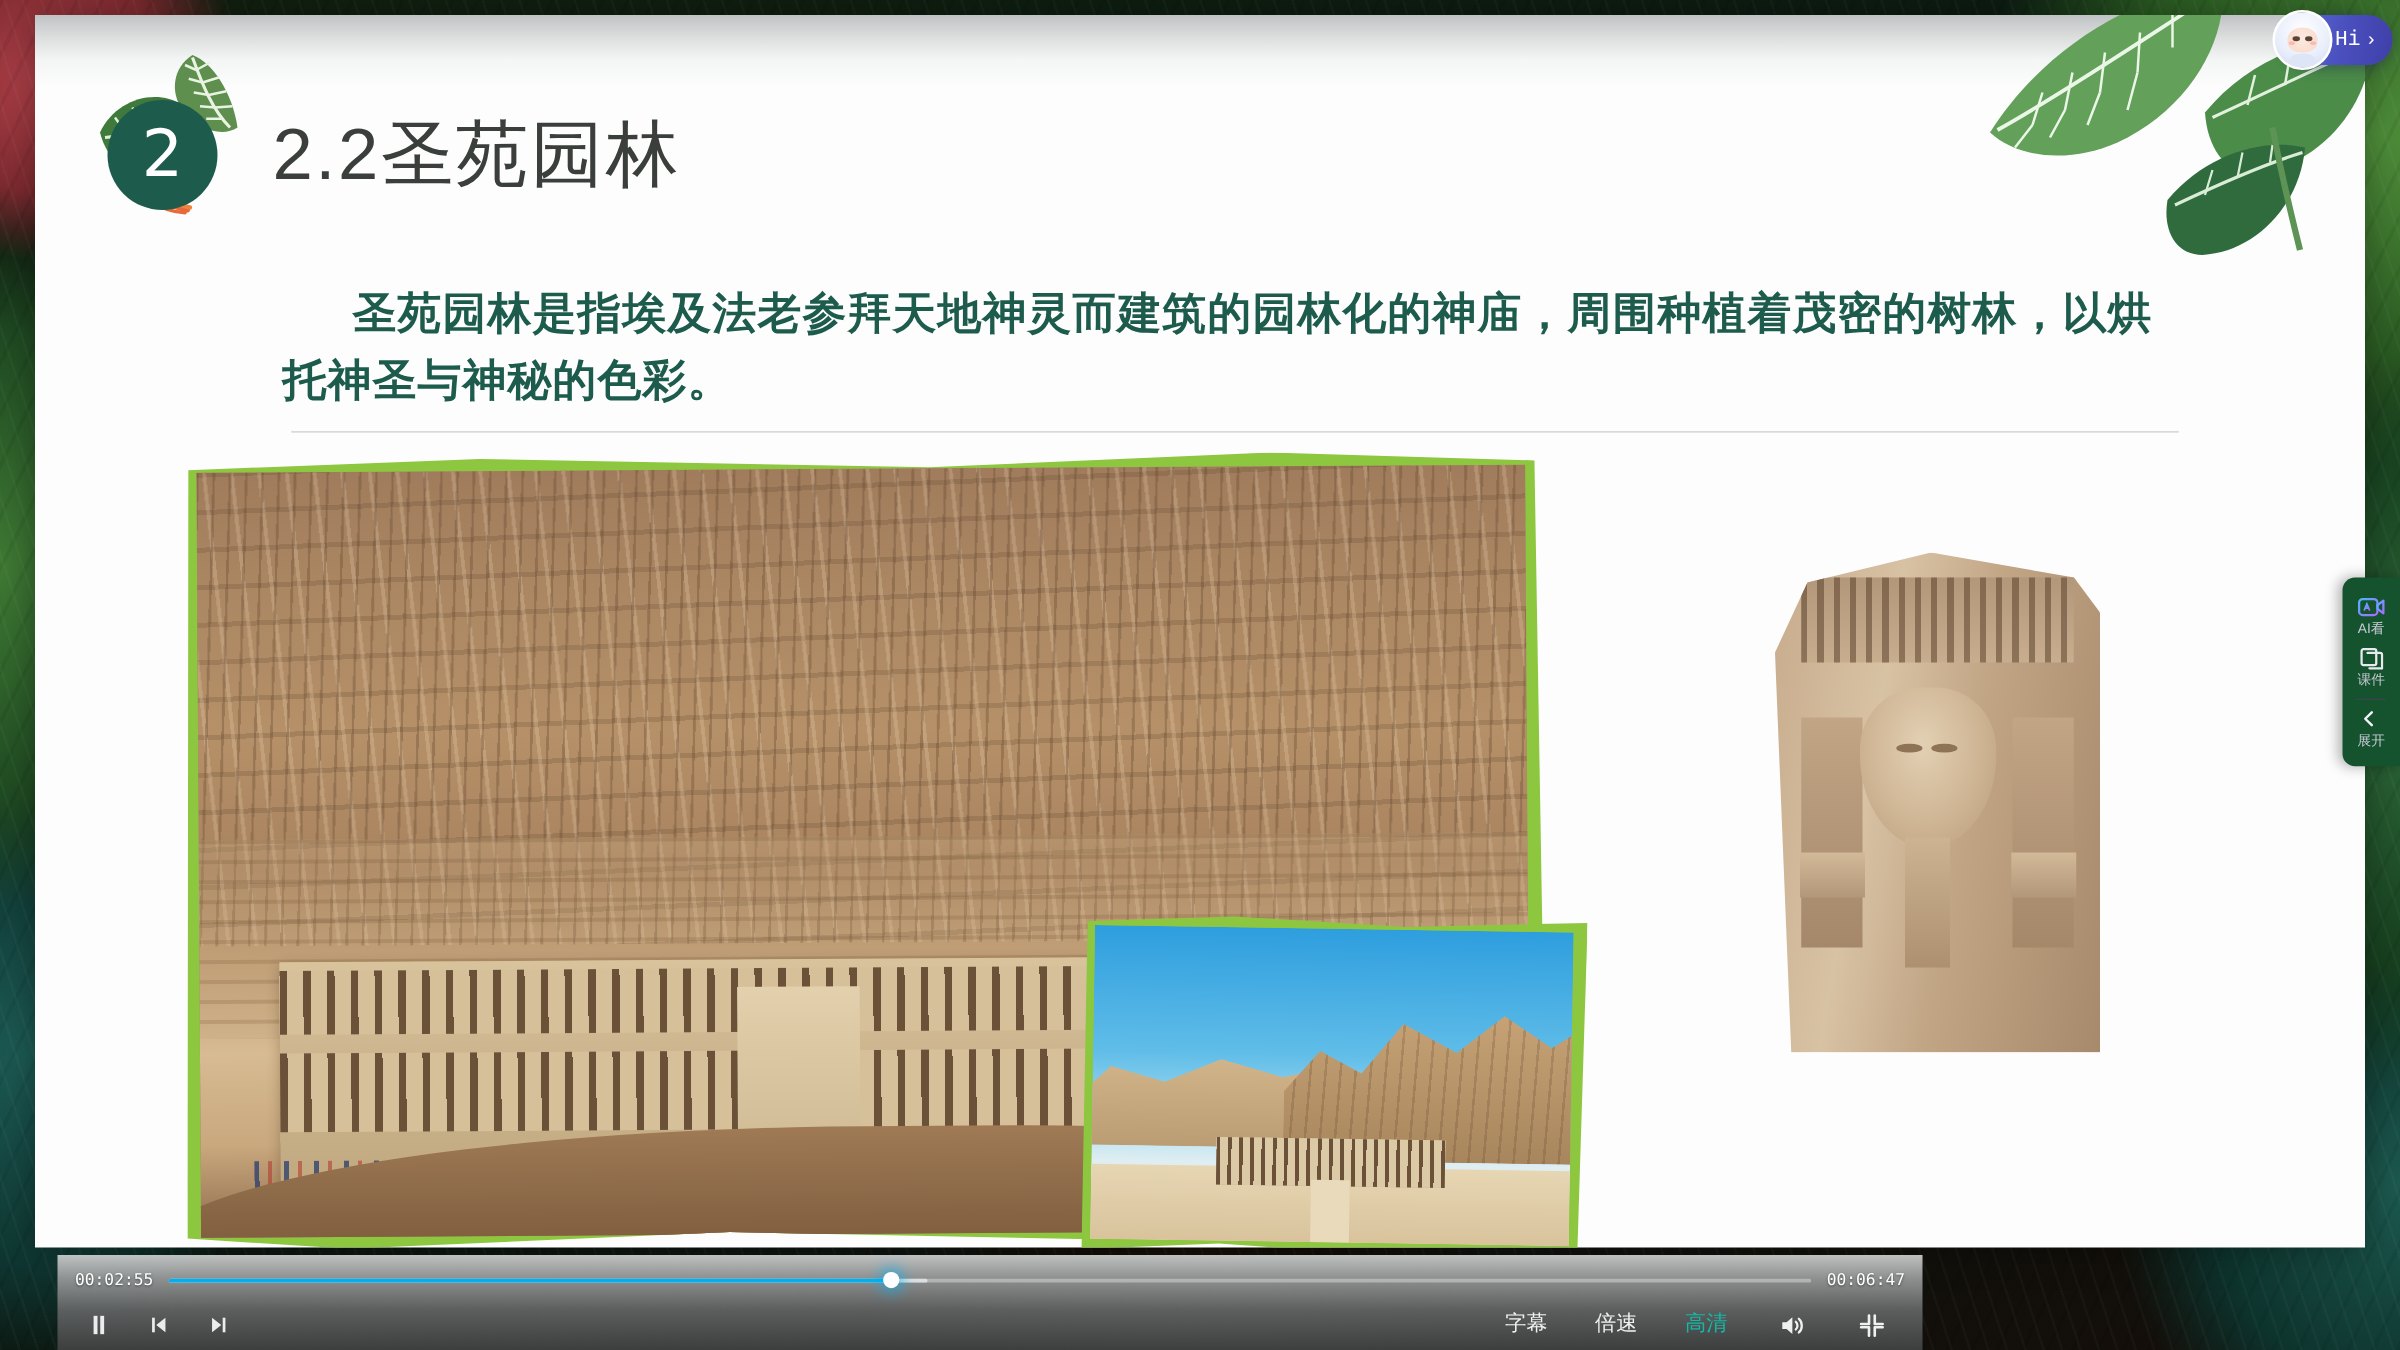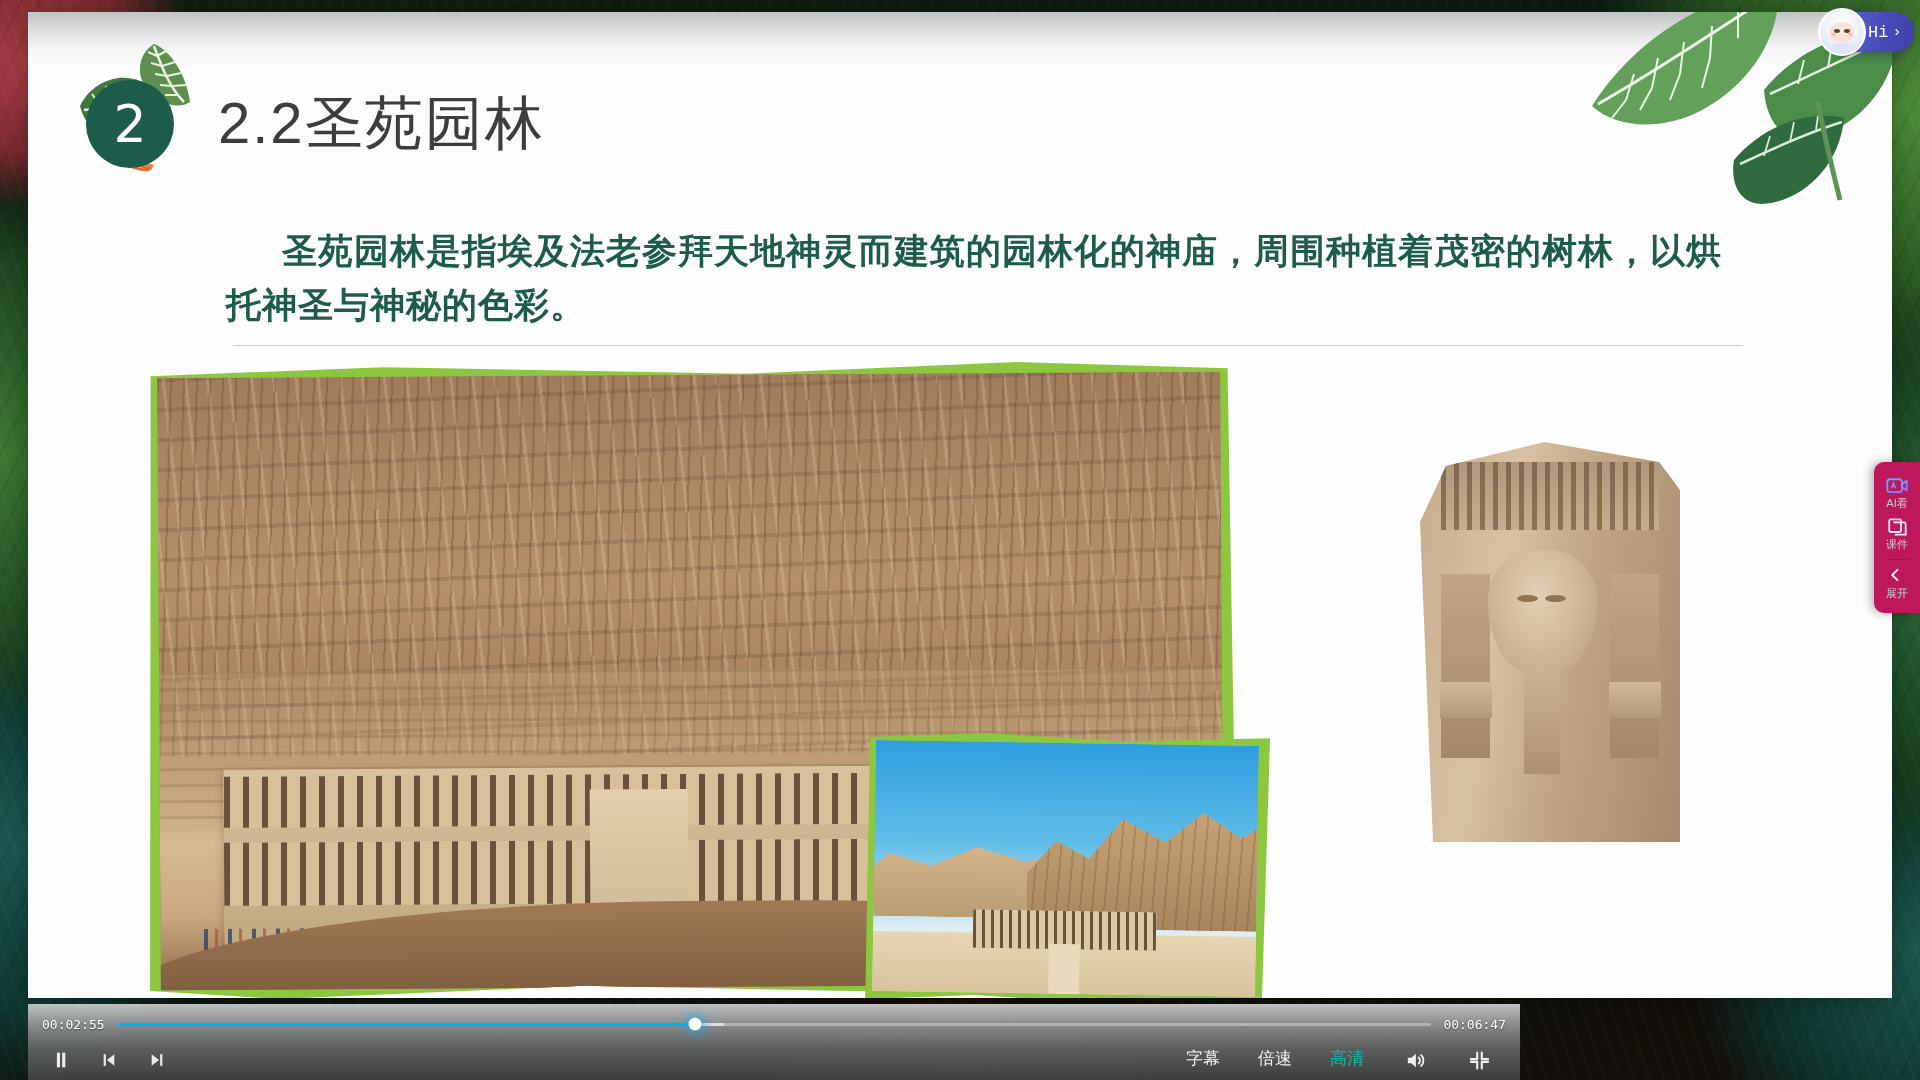--- a/index.html
+++ b/index.html
@@ -224,33 +224,33 @@
   .mascot-eye.l{ left:32%; } .mascot-eye.r{ left:55%; }
   .mascot-cheek{ position:absolute; width:12%; height:7%; background:#f9b4ab; border-radius:50%; top:53%; opacity:.85; }
   .mascot-cheek.l{ left:25%; } .mascot-cheek.r{ left:63%; }
   .mascot-body{ position:absolute; left:28%; bottom:0; width:44%; height:26%; background:#dde5f7; border-radius:40% 40% 0 0; }
   .greet-text { color:#fff; font-size:17px; }
   .greet-chev { color:#fff; font-size:15px; line-height:1; }
 
   
   .side-tools {
     position:absolute; right:0; top:462px; width:46px;
-    background:#be185d; border-radius:10px 0 0 10px;
+    background:#14532d; border-radius:10px 0 0 10px;
     padding:10px 0 9px; z-index:28;
     box-shadow:-3px 0 10px rgba(0,0,0,.3);
     display:flex; flex-direction:column; align-items:center;
   }
   .tool { display:flex; flex-direction:column; align-items:center; gap:2px; padding:4px 0 5px; width:100%; cursor:pointer; }
   .tool-label { font-size:11px; color:#c6cad6; line-height:1.1; white-space:nowrap; }
   .tool-sep { width:24px; height:1px; background:#3d4254; margin:4px 0 3px; }
   .icon-ai { width:22px; height:19px; position:relative; }
   .icon-book { width:19px; height:18px; position:relative; }
 
   
-  .controls { position:absolute; left:0; bottom:0; width:1548px; height:76px; z-index:26; }
+  .controls { position:absolute; left:18px; bottom:0; width:1548px; height:76px; z-index:26; }
   .controls-bg {
     position:absolute; left:28px; right:28px; top:0; height:76px;
     background:linear-gradient(180deg, rgba(198,200,200,.96) 0%, rgba(150,152,152,.95) 24%, rgba(96,98,98,.95) 58%, rgba(62,64,64,.96) 100%);
   }
   .progress-row { position:absolute; left:28px; right:28px; top:9px; height:22px; display:flex; align-items:center; gap:12px; padding:0 14px; }
   .time { font-size:13px; color:#ffffff; font-family:"DejaVu Sans Mono",monospace; white-space:nowrap; text-shadow:0 1px 2px rgba(0,0,0,.5); }
   .track { position:relative; flex:1; height:3px; background:rgba(210,212,214,.55); border-radius:2px; }
   .track-buffer { position:absolute; left:0; top:0; height:100%; background:rgba(235,238,240,.75); border-radius:2px; }
   .track-played { position:absolute; left:0; top:0; height:100%; background:#00b0f0; border-radius:2px; }
   .track-knob {

